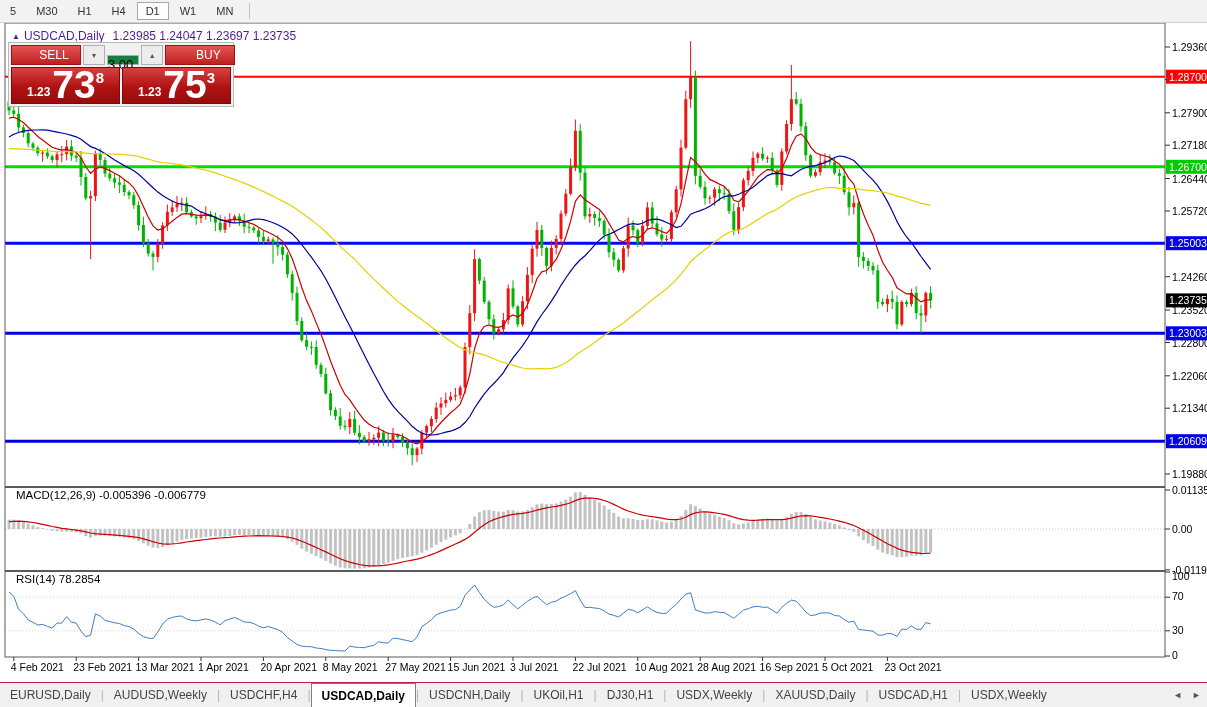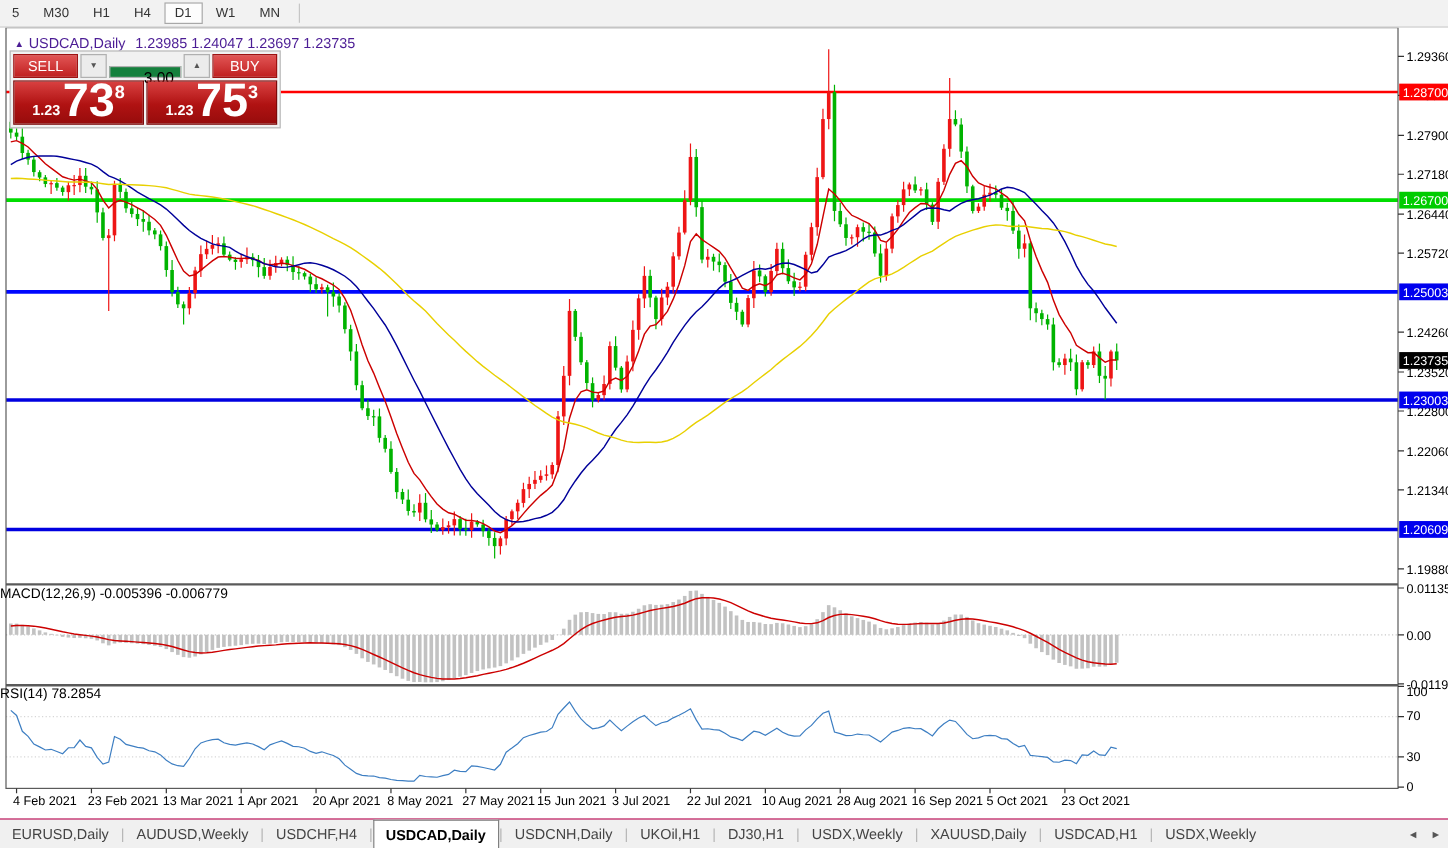--- a/index.html
+++ b/index.html
@@ -9,27 +9,27 @@
     border-bottom:1px solid #cfcfcf;display:flex;align-items:center;z-index:5;}
   .tf-btn{font-size:11px;color:#333;padding:2px 8px;margin:0 1px;cursor:default;border:1px solid transparent;}
   .tf-btn.active{background:#fdfdfd;border:1px solid #a8a8a8;}
   .tf-sep{width:1px;height:16px;background:#c6c6c6;margin:0 6px;}
   
   #chart-area{position:absolute;top:22px;left:0;width:1207px;height:661px;background:#ffffff;}
   #chart-svg{position:absolute;top:0;left:0;z-index:1;}
   #chart-title{position:absolute;left:12px;top:7px;font-size:12px;color:#4c1d95;z-index:2;}
   #chart-title .tri{font-size:8px;vertical-align:1px;margin-right:4px;}
   #chart-title .sym{margin-right:8px;}
-  .ind-label{position:absolute;left:0;font-size:11.5px;color:#000;z-index:2;}
+  .ind-label{position:absolute;left:16px;font-size:11.5px;color:#000;z-index:2;}
   
   #trade-panel{position:absolute;left:8px;top:20px;width:220px;z-index:3;background:#f1f1f1;
     border:1px solid #b9b9b9;padding:2px;}
   .tp-row1{display:flex;height:20px;gap:2px;}
   .tp-btn{flex:0 0 52px;display:flex;align-items:center;justify-content:center;color:#fff;font-size:12px;
-    background:linear-gradient(180deg,#e25555,#c02020);border:1px solid #9d1212;cursor:pointer;}
+    background:linear-gradient(180deg,#e25555,#c02020);border:1px solid #9d1212;cursor:pointer;padding-left:16px;}
   .tp-spin{flex:0 0 20px;display:flex;align-items:center;justify-content:center;background:#ececec;
     border:1px solid #b0b0b0;color:#555;font-size:7px;cursor:pointer;}
   .tp-volume{flex:1;background:#15803d;border:1px solid #b0b0b0;font-size:13px;color:#000;
     text-align:right;padding:1px 5px 0 0;margin-top:10px;}
   .tp-row2{display:flex;height:37px;gap:2px;margin-top:2px;}
   .tp-price{flex:1;display:flex;align-items:flex-end;justify-content:center;color:#fff;
     background:linear-gradient(180deg,#d84040 0%,#b01212 55%,#970c0c 100%);border:1px solid #7d0a0a;cursor:pointer;}
   .tp-prefix{font-size:12px;font-weight:bold;margin:0 2px 4px 0;}
   .tp-big{font-size:39px;font-weight:bold;line-height:0.95;}
   .tp-sup{font-size:15px;font-weight:bold;align-self:flex-start;margin-top:1px;}

